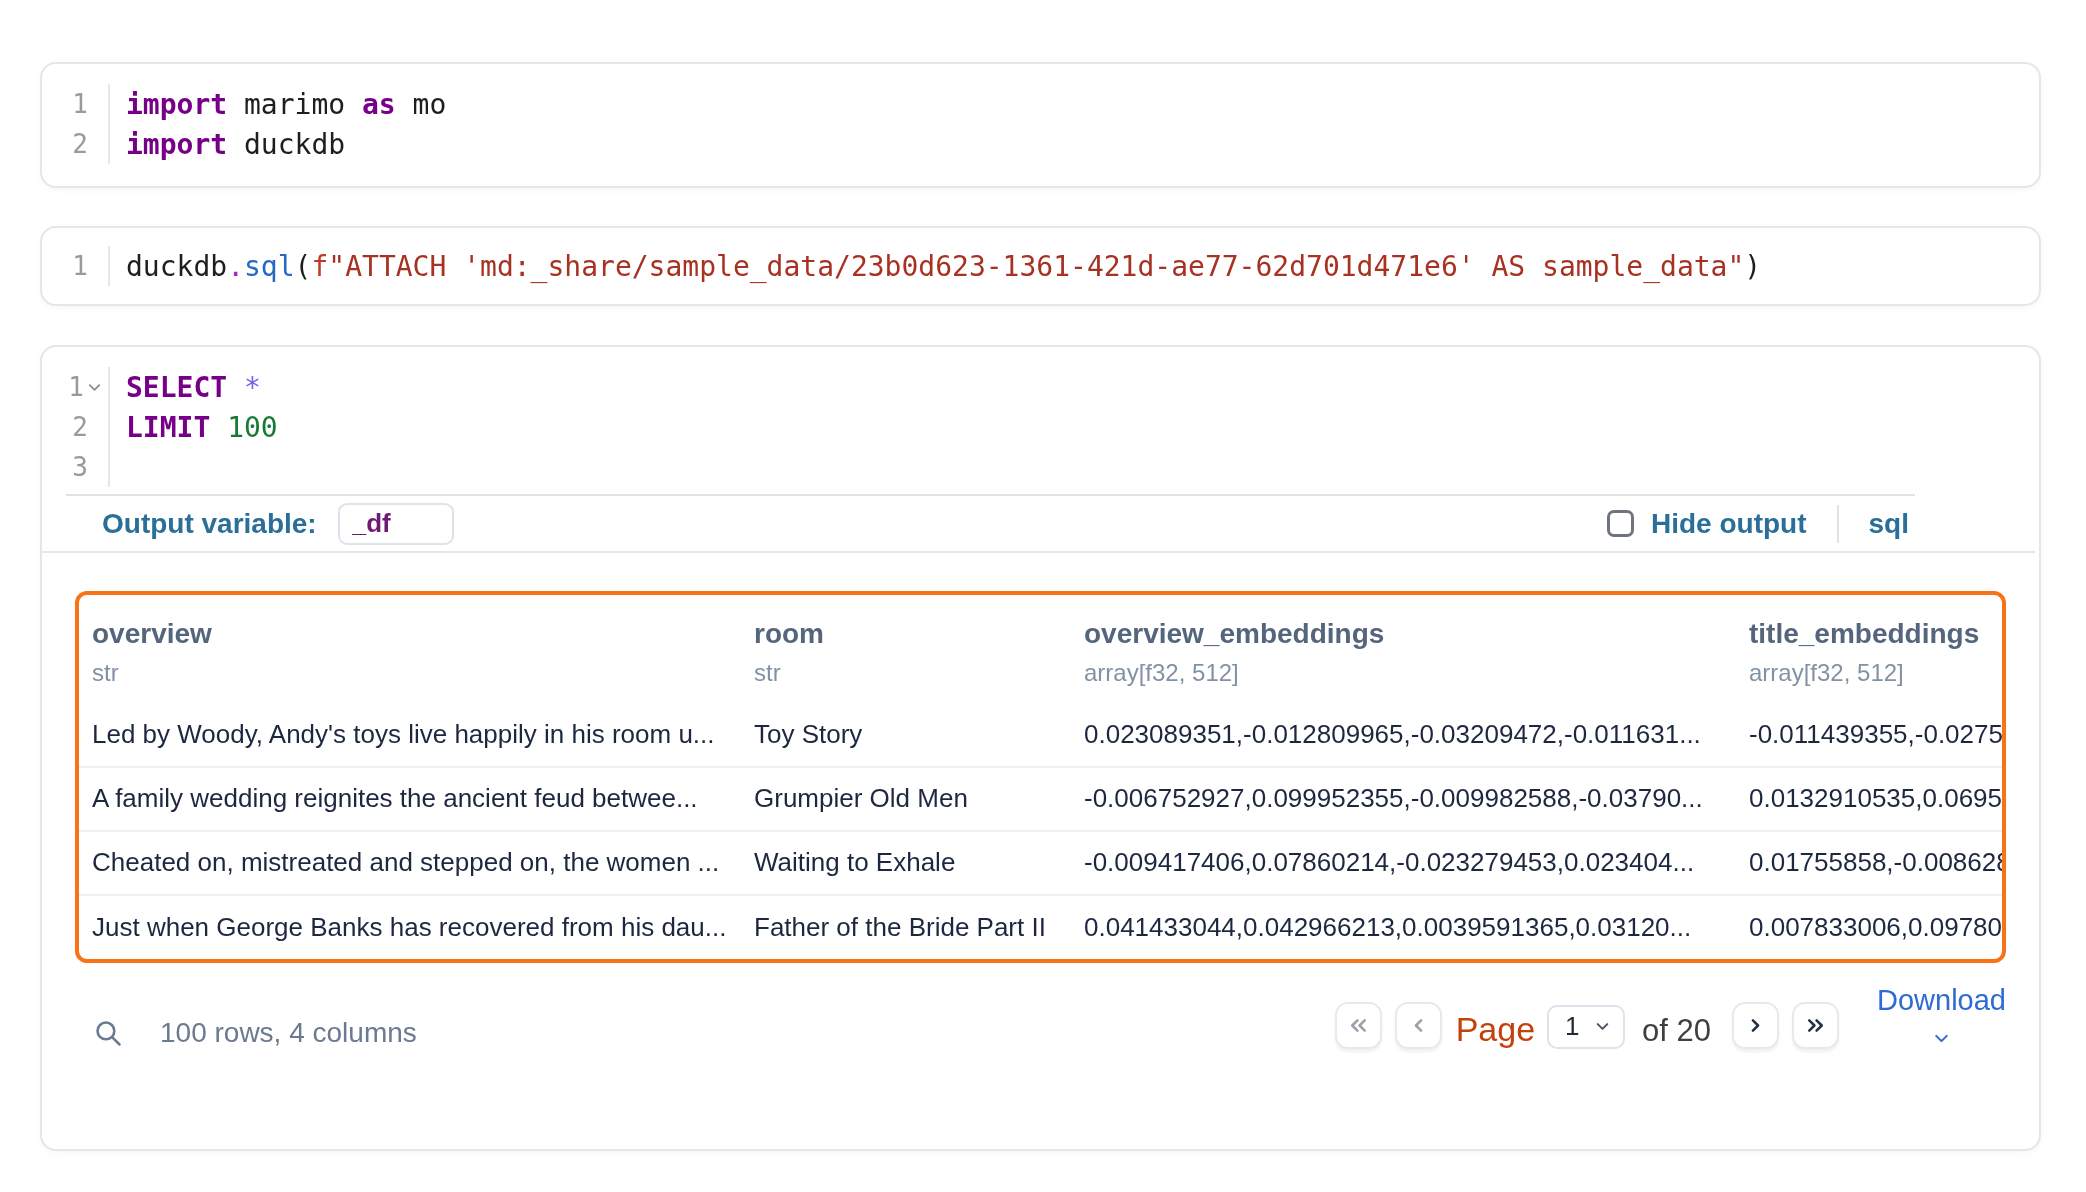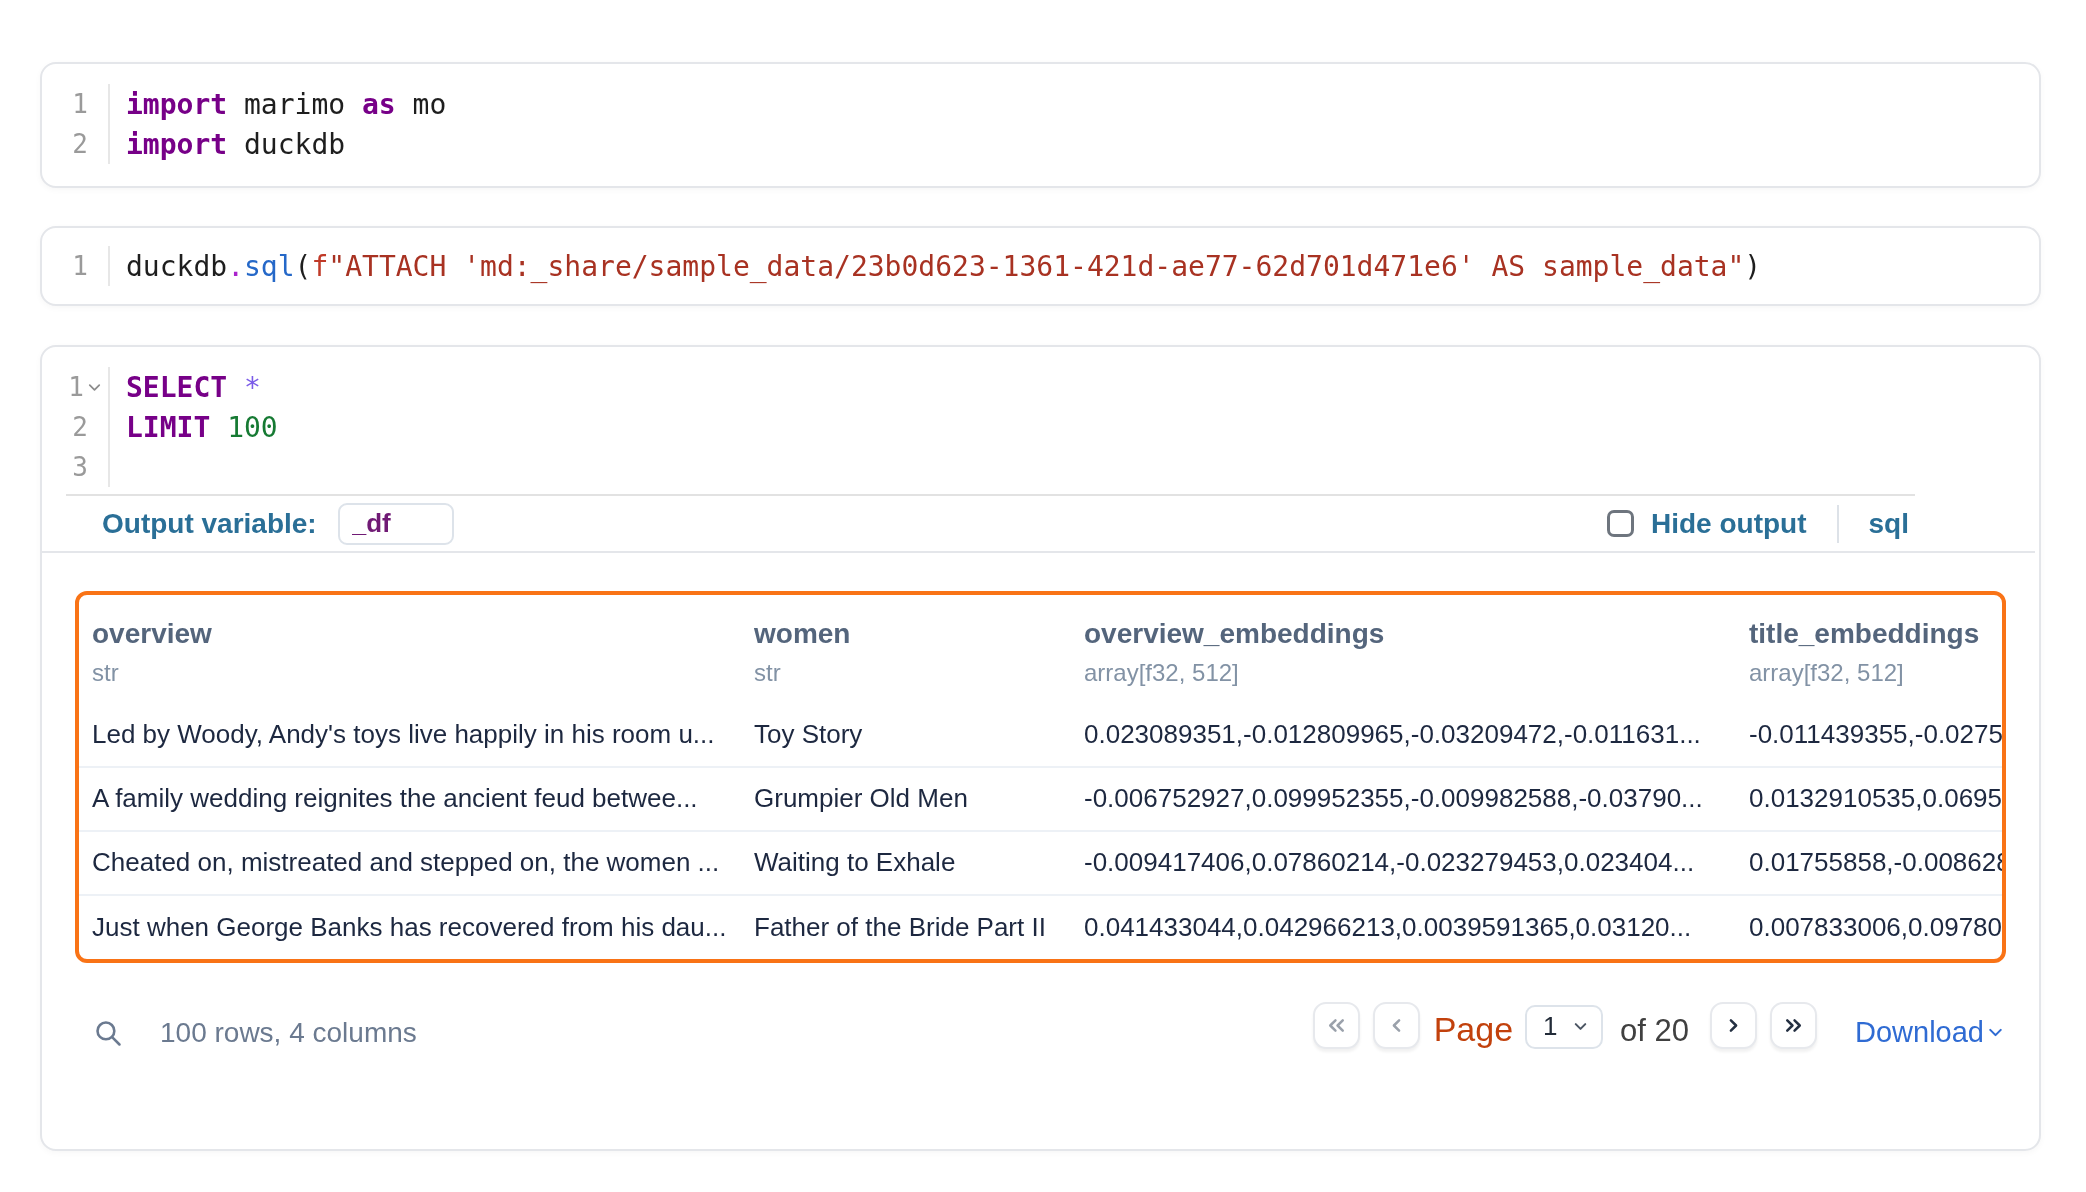--- a/index.html
+++ b/index.html
@@ -83,21 +83,21 @@
   .pbtn svg { display:block; }
   .ic-dis { stroke:#9aa1ab; } .ic-ena { stroke:#243042; }
   .page-label { margin-left:14px; font-size:34px; color:#c2410c; }
   .page-select {
     margin-left:12px; width:78px; height:44px; border:2px solid #dde3ea; border-radius:10px; background:#fff;
     display:flex; align-items:center; justify-content:space-between; padding:0 11px 0 16px;
     font-size:26px; color:#222b38; cursor:pointer;
   }
   .of-label { margin-left:17px; font-size:31px; color:#404040; }
   .next-gap { margin-left:21px; }
-  .download { margin-left:38px; display:flex; align-items:center; gap:1px; color:#2f6bd3; font-size:29px; cursor:pointer; }
+  .download { margin-left:38px; display:flex; align-items:center; gap:11px; color:#2f6bd3; font-size:29px; cursor:pointer;flex-direction:column; }
 </style>
 </head>
 <body>
 
 <div class="page">
 
   <div class="cell" id="cell-0">
     <div class="code-block">
       <div class="gutter">
           <div class="ln-row">
@@ -171,21 +171,21 @@
               <col class="c2">
               <col>
             </colgroup>
           <thead>
               <tr id="thead-row">
                 <th>
                   <div class="col-name">overview</div>
                   <div class="col-type">str</div>
                 </th>
                 <th>
-                  <div class="col-name">women</div>
+                  <div class="col-name">room</div>
                   <div class="col-type">str</div>
                 </th>
                 <th>
                   <div class="col-name">overview_embeddings</div>
                   <div class="col-type">array[f32, 512]</div>
                 </th>
                 <th>
                   <div class="col-name">title_embeddings</div>
                   <div class="col-type">array[f32, 512]</div>
                 </th>

